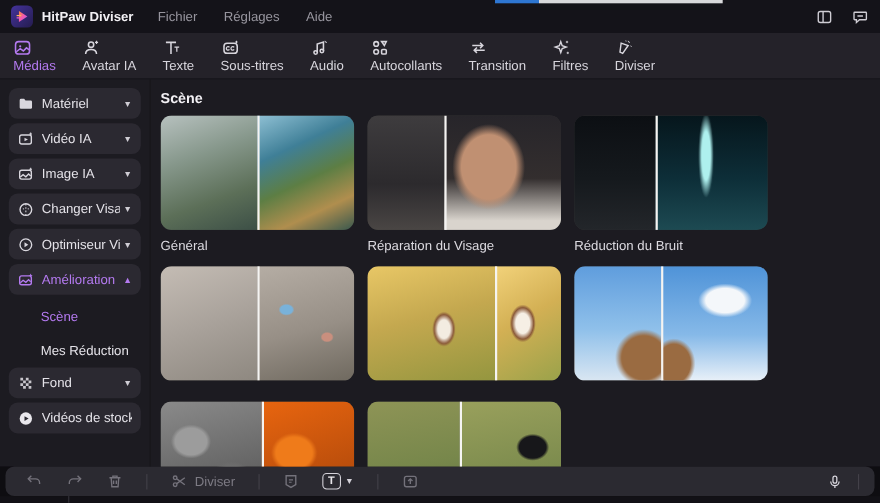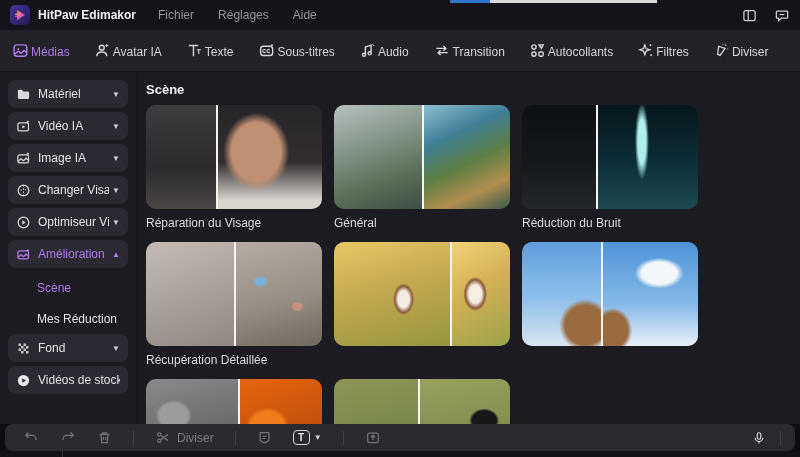--- a/index.html
+++ b/index.html
@@ -18,21 +18,21 @@
   .project-name { position:absolute; left:396px; width:160px; text-align:center;
     font-size:12px; color:#9b99a2; }
   .menubar-right { margin-left:auto; display:flex; align-items:center; gap:16px; color:#cfcdd4; }
   .topbar-progress { position:absolute; top:0; left:450px; height:3px; display:flex; }
   .topbar-progress .seg-blue { width:40px; background:#2e76d2; }
   .topbar-progress .seg-white { width:167px; background:#d9d9dc; }
 
   
   .tabbar { height:42px; background:#242229; border-bottom:1px solid #18171c;
     display:flex; align-items:center; padding:0 12px; gap:24px; }
-  .tab { display:flex; flex-direction:row; align-items:flex-end; gap:2px;
+  .tab { display:flex; flex-direction:column; align-items:flex-start; gap:2px;
     color:#d7d5dc; cursor:pointer; }
   .tab .tab-label { font-size:12px; line-height:13px; white-space:nowrap; }
   .tab.active { color:#b47af0; }
 
   
   .main { display:flex; height:352px; background:#1c1b21; }
 
   
   .sidebar { width:137px; flex:none; padding-top:8px; overflow:hidden;
     border-right:1px solid #17161b; }
@@ -123,21 +123,21 @@
         <stop offset="0" stop-color="#ff8a3c"></stop>
             <stop offset="0.5" stop-color="#f45ab0"></stop>
             <stop offset="1" stop-color="#9b5cf6"></stop>
       </linearGradient>
         </defs>
       <polygon points="6,3 17,10 6,17" fill="url(#lg)"></polygon>
       <rect x="3" y="8" width="6" height="1.6" fill="#ffb25c"></rect>
       <rect x="3" y="11" width="5" height="1.6" fill="#e85ad0"></rect>
     </svg>
   </div>
-  <div class="app-title">HitPaw Edimakor</div>
+  <div class="app-title">HitPaw Diviser</div>
   <div class="menu-item">Fichier</div>
   <div class="menu-item">Réglages</div>
   <div class="menu-item">Aide</div>
   <div class="topbar-progress">
     <div class="seg-blue"></div>
     <div class="seg-white"></div>
   </div>
   <div class="menubar-right">
     <span>
       <svg width="17" height="15" viewBox="0 0 24 24" fill="none" stroke="currentColor" stroke-width="2">
@@ -200,40 +200,40 @@
         <path d="M9 18V7l8-2.5V16"></path>
           <circle cx="7" cy="18" r="2.2"></circle>
           <circle cx="15" cy="16" r="2.2"></circle>
         <path d="M19 3l.7 1.8L21.5 5" stroke-width="1.2"></path>
       </svg>
       </span>
     <span class="tab-label">Audio</span>
   </div>
   <div class="tab">
     <span>
-      <svg width="18" height="17" viewBox="0 0 24 24" fill="none" stroke="currentColor" stroke-width="2">
-        <path d="M4 9h13M14 5.5L17.5 9 14 12.5"></path>
-        <path d="M20 15H7M10 11.5L6.5 15l3.5 3.5"></path>
-      </svg>
-      </span>
-    <span class="tab-label">Transition</span>
-  </div>
-  <div class="tab">
-    <span>
       <svg width="17" height="17" viewBox="0 0 24 24" fill="none" stroke="currentColor" stroke-width="2">
         <circle cx="7" cy="7" r="3"></circle>
           <circle cx="7" cy="17" r="3"></circle>
         <rect x="14" y="14" width="6" height="6" rx="1.5"></rect>
         <path d="M14 4h6l-2.5 5z"></path>
       </svg>
       </span>
     <span class="tab-label">Autocollants</span>
   </div>
   <div class="tab">
     <span>
+      <svg width="18" height="17" viewBox="0 0 24 24" fill="none" stroke="currentColor" stroke-width="2">
+        <path d="M4 9h13M14 5.5L17.5 9 14 12.5"></path>
+        <path d="M20 15H7M10 11.5L6.5 15l3.5 3.5"></path>
+      </svg>
+      </span>
+    <span class="tab-label">Transition</span>
+  </div>
+  <div class="tab">
+    <span>
       <svg width="17" height="17" viewBox="0 0 24 24" fill="none" stroke="currentColor" stroke-width="1.8">
         <path d="M11 4l1.8 5.2L18 11l-5.2 1.8L11 18l-1.8-5.2L4 11l5.2-1.8z"></path>
         <path d="M19 3v3M17.5 4.5h3M20 17v3M18.5 18.5h3" stroke-width="1.2"></path>
       </svg>
       </span>
     <span class="tab-label">Filtres</span>
   </div>
   <div class="tab">
     <span>
       <svg width="17" height="17" viewBox="0 0 24 24" fill="none" stroke="currentColor" stroke-width="1.8">
@@ -333,52 +333,51 @@
       <span class="s-label">Vidéos de stock</span>
     </div>
   </aside>
 
   <section class="content">
     <div class="section-title">Scène</div>
     <div class="grid">
 
       <div class="card">
         <div class="thumb">
+          <div class="half g1-l" style="width:50%"></div>
+          <div class="half g1-r" style="width:50%"></div>
+          <div class="split-line" style="left:50%"></div>
+        </div>
+        <div class="card-label">Général</div>
+      </div>
+
+      <div class="card">
+        <div class="thumb">
           <div class="half g2-l" style="width:40%"></div>
           <div class="half g2-r" style="width:60%"></div>
           <div class="split-line" style="left:40%"></div>
         </div>
         <div class="card-label">Réparation du Visage</div>
       </div>
 
       <div class="card">
         <div class="thumb">
-          <div class="half g1-l" style="width:50%"></div>
-          <div class="half g1-r" style="width:50%"></div>
-          <div class="split-line" style="left:50%"></div>
-        </div>
-        <div class="card-label">Général</div>
-      </div>
-
-      <div class="card">
-        <div class="thumb">
           <div class="half g3-l" style="width:42%"></div>
           <div class="half g3-r" style="width:58%"></div>
           <div class="split-line" style="left:42%"></div>
         </div>
         <div class="card-label">Réduction du Bruit</div>
       </div>
 
       <div class="card">
         <div class="thumb">
           <div class="half g4-l" style="width:50%"></div>
           <div class="half g4-r" style="width:50%"></div>
           <div class="split-line" style="left:50%"></div>
         </div>
-        <div class="card-label">Récupération Détaillée</div>
       </div>
 
 
       <div class="card">
         <div class="thumb">
           <div class="half g6-l" style="width:66%"></div>
           <div class="half g6-r" style="width:34%"></div>
           <div class="split-line" style="left:66%"></div>
         </div>
       </div>

